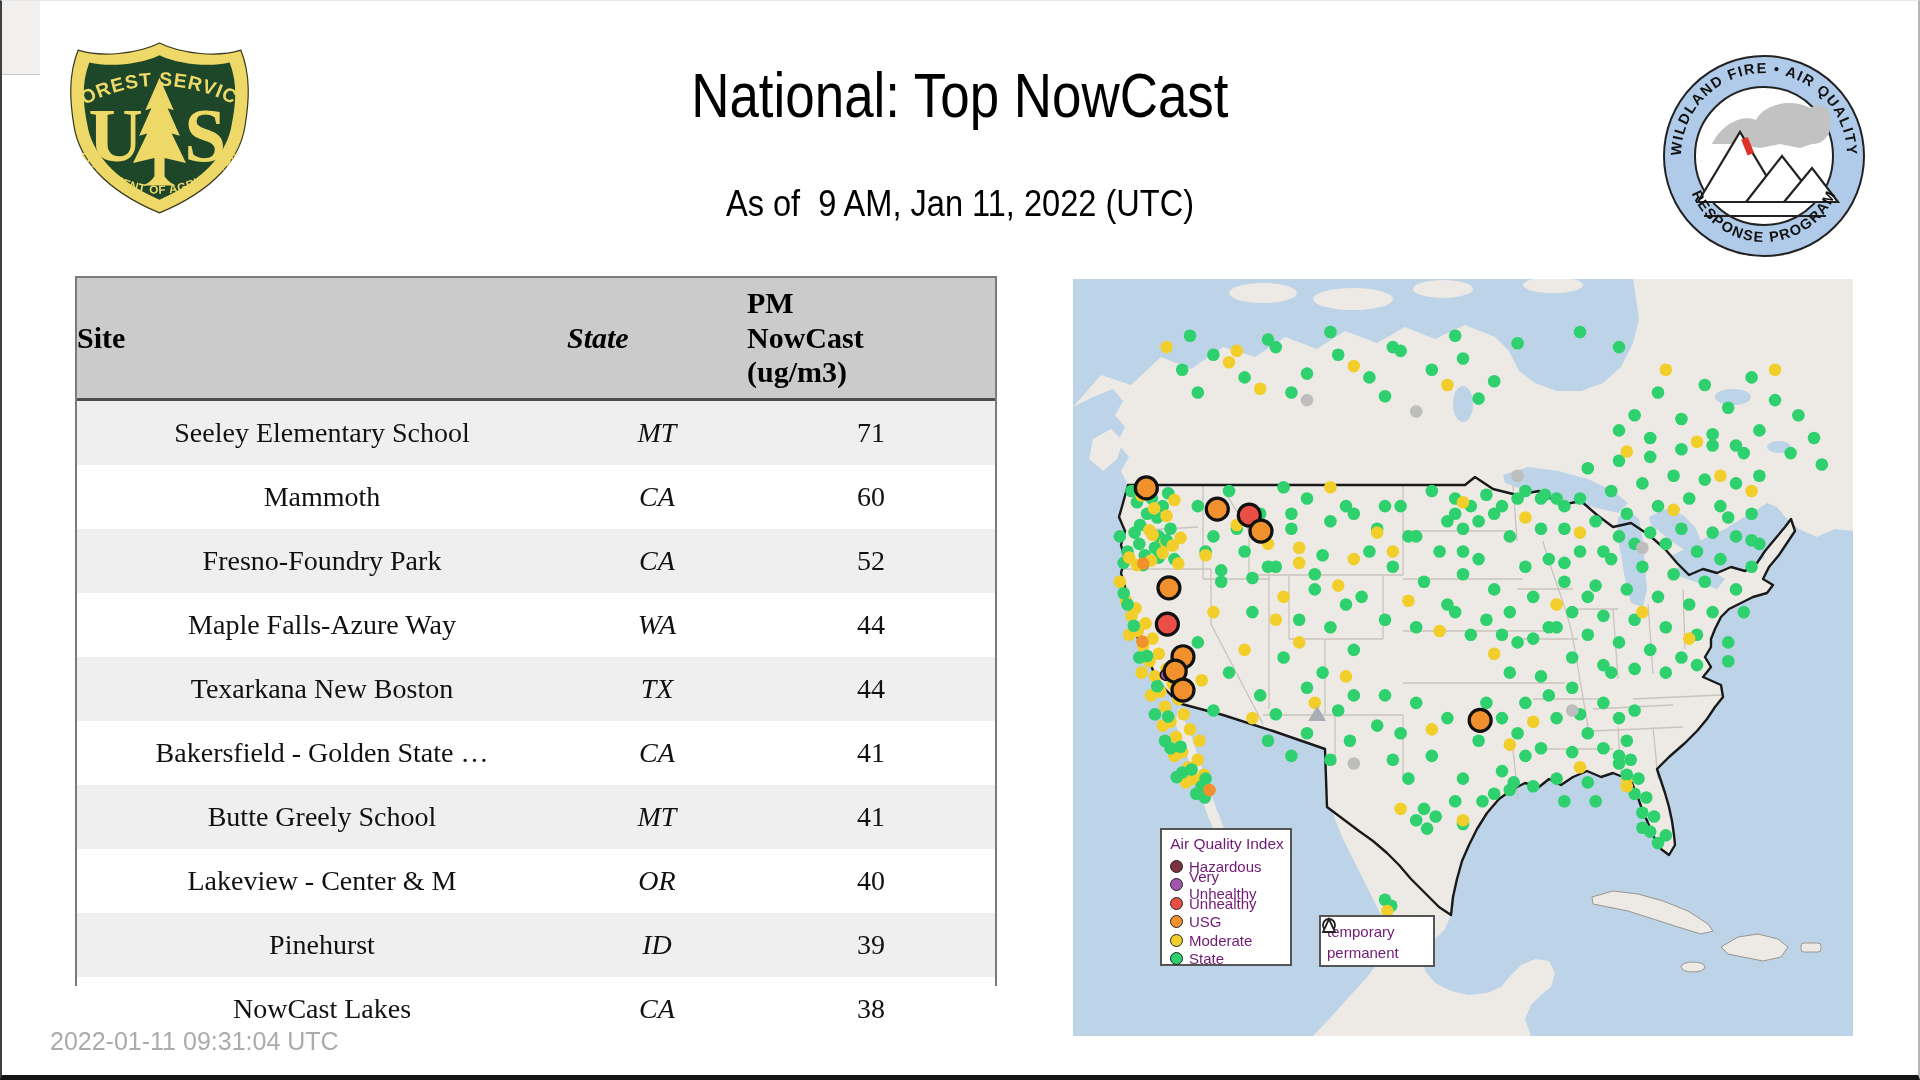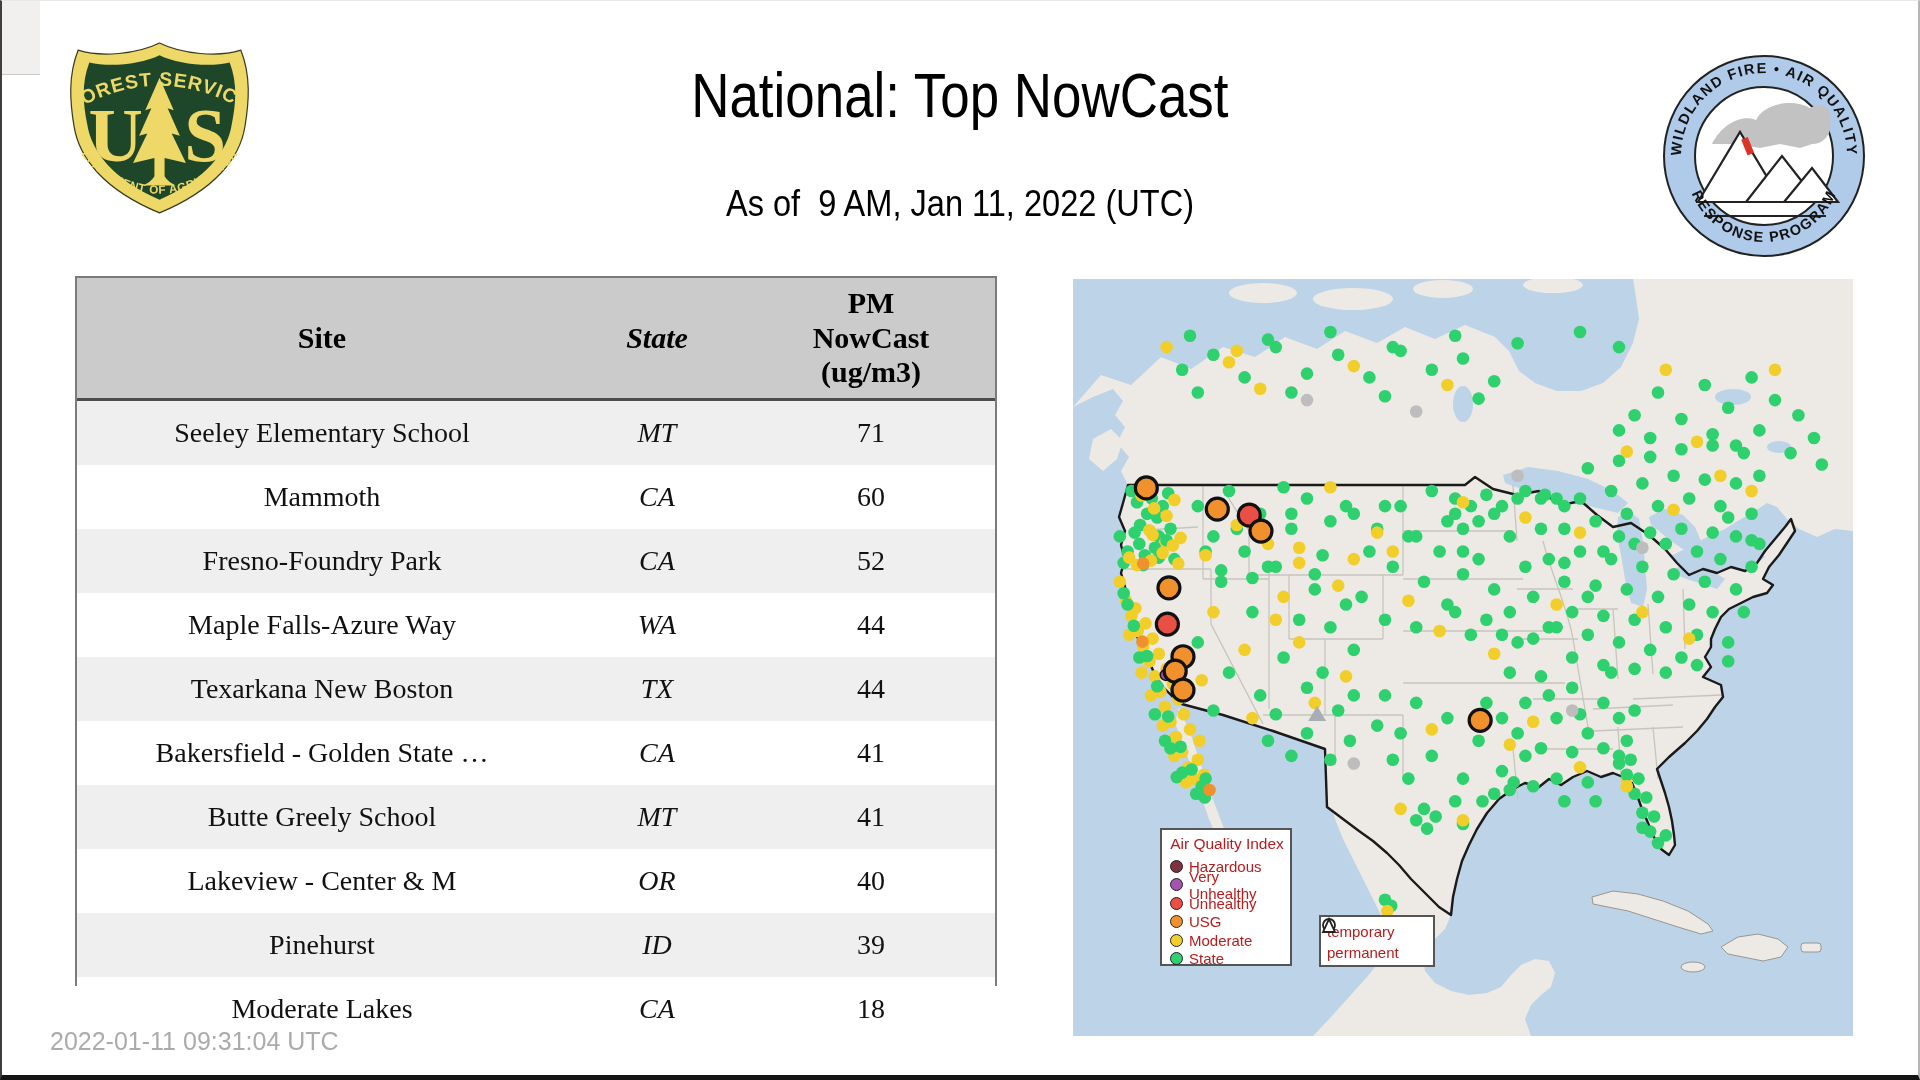--- a/index.html
+++ b/index.html
@@ -22,35 +22,35 @@
   
   #fs-logo { position:absolute; left:55px; top:38px; width:205px; height:178px; }
   #wfaqrp-logo { position:absolute; left:1658px; top:51px; width:208px; height:208px; }
 
   
   #site-table { position:absolute; left:73px; top:275px; width:922px; height:710px;
                 border:2px solid #7b7b7b; background:#fff;
                 font-family:"Liberation Serif", serif; }
   #table-header { display:flex; align-items:center; height:123px; background:#cbcbcb;
                 border-bottom:3px solid #4d4d4d; font-weight:bold; font-size:30px; }
-  .th { text-align:center; line-height:1.15; white-space:pre-line; }
+  .th { text-align:left; line-height:1.15; white-space:pre-line; }
   .col-site { width:490px;font-family:Liberation Serif, serif; } .col-state { width:180px;font-style:italic; } .col-val { width:248px; }
   .t-row { display:flex; align-items:center; height:64px; font-size:28px; color:#111; }
   .t-row:nth-child(odd) { background:#efefef; }
   .t-row:nth-child(even) { background:#ffffff; }
   .td { text-align:center; }
 
   
   #timestamp { position:absolute; left:48px; top:1026px; font-size:25px; color:#ababab;text-align:center; }
 
   
   #map { position:absolute; left:1071px; top:278px; width:780px; height:757px; }
   #map svg { position:absolute; left:0; top:0; }
   .map-legend { position:absolute; background:#ffffff; border:2px solid #555;
-                font-size:15px; color:#b91c1c; }
+                font-size:15px; color:#701a75; }
   #aqi-legend { left:87px; top:549px; width:132px; height:138px; padding:5px 6px 4px 8px; }
   #aqi-legend-title { text-align:center; font-size:15.5px; margin-bottom:4px; }
   .aqi-item { display:flex; align-items:center; height:18.5px; }
   .aqi-swatch { width:13px; height:13px; border-radius:50%; border:1.8px solid #222;
                 margin-right:6px; flex:none; }
   #marker-legend { left:246px; top:636px; width:116px; height:52px; padding:4px 6px; }
   .mk-item { display:flex; align-items:center; height:21px; }
   .mk-icon { width:16px; margin-right:5px; flex:none; }
 </style>
 </head>
@@ -150,23 +150,23 @@
           <div class="td col-site">Lakeview - Center &amp; M</div>
           <div class="td col-state">OR</div>
           <div class="td col-val">40</div>
         </div>
         <div class="t-row">
           <div class="td col-site">Pinehurst</div>
           <div class="td col-state">ID</div>
           <div class="td col-val">39</div>
         </div>
         <div class="t-row">
-          <div class="td col-site">Moderate Lakes</div>
+          <div class="td col-site">NowCast Lakes</div>
           <div class="td col-state">CA</div>
-          <div class="td col-val">18</div>
+          <div class="td col-val">38</div>
         </div>
       </div>
   </div>
 
   <div id="map">
     <svg viewBox="0 0 780 757" width="780" height="757">
       <rect x="0" y="0" width="780" height="757" fill="#BCD3E8"></rect>
 
       <path fill="#EDEAE5" d="M0,128 L28,96 L58,106 L88,78 L118,90 L150,68 L182,78 L212,58 L244,70 L272,52 L304,64 L332,48 L362,60 L392,46 L422,58 L436,72 L446,92 L462,104 L484,112 L508,112 L530,104 L548,88 L560,64 L566,40 L562,12 L560,0 L780,0 L780,252 L762,250 L744,258 L726,250 L714,240 L704,228 L694,224 L682,232 L668,240 L652,250 L634,258 L616,268 L600,276 L585,268 L570,258 L552,250 L534,252 L516,242 L498,230 L478,218 L458,214 L440,218 L422,210 L406,200 L396,206 L55,206 L48,192 L56,178 L44,164 L52,148 L42,136 L50,122 L40,110 L20,118 L0,128 Z"></path>
 

